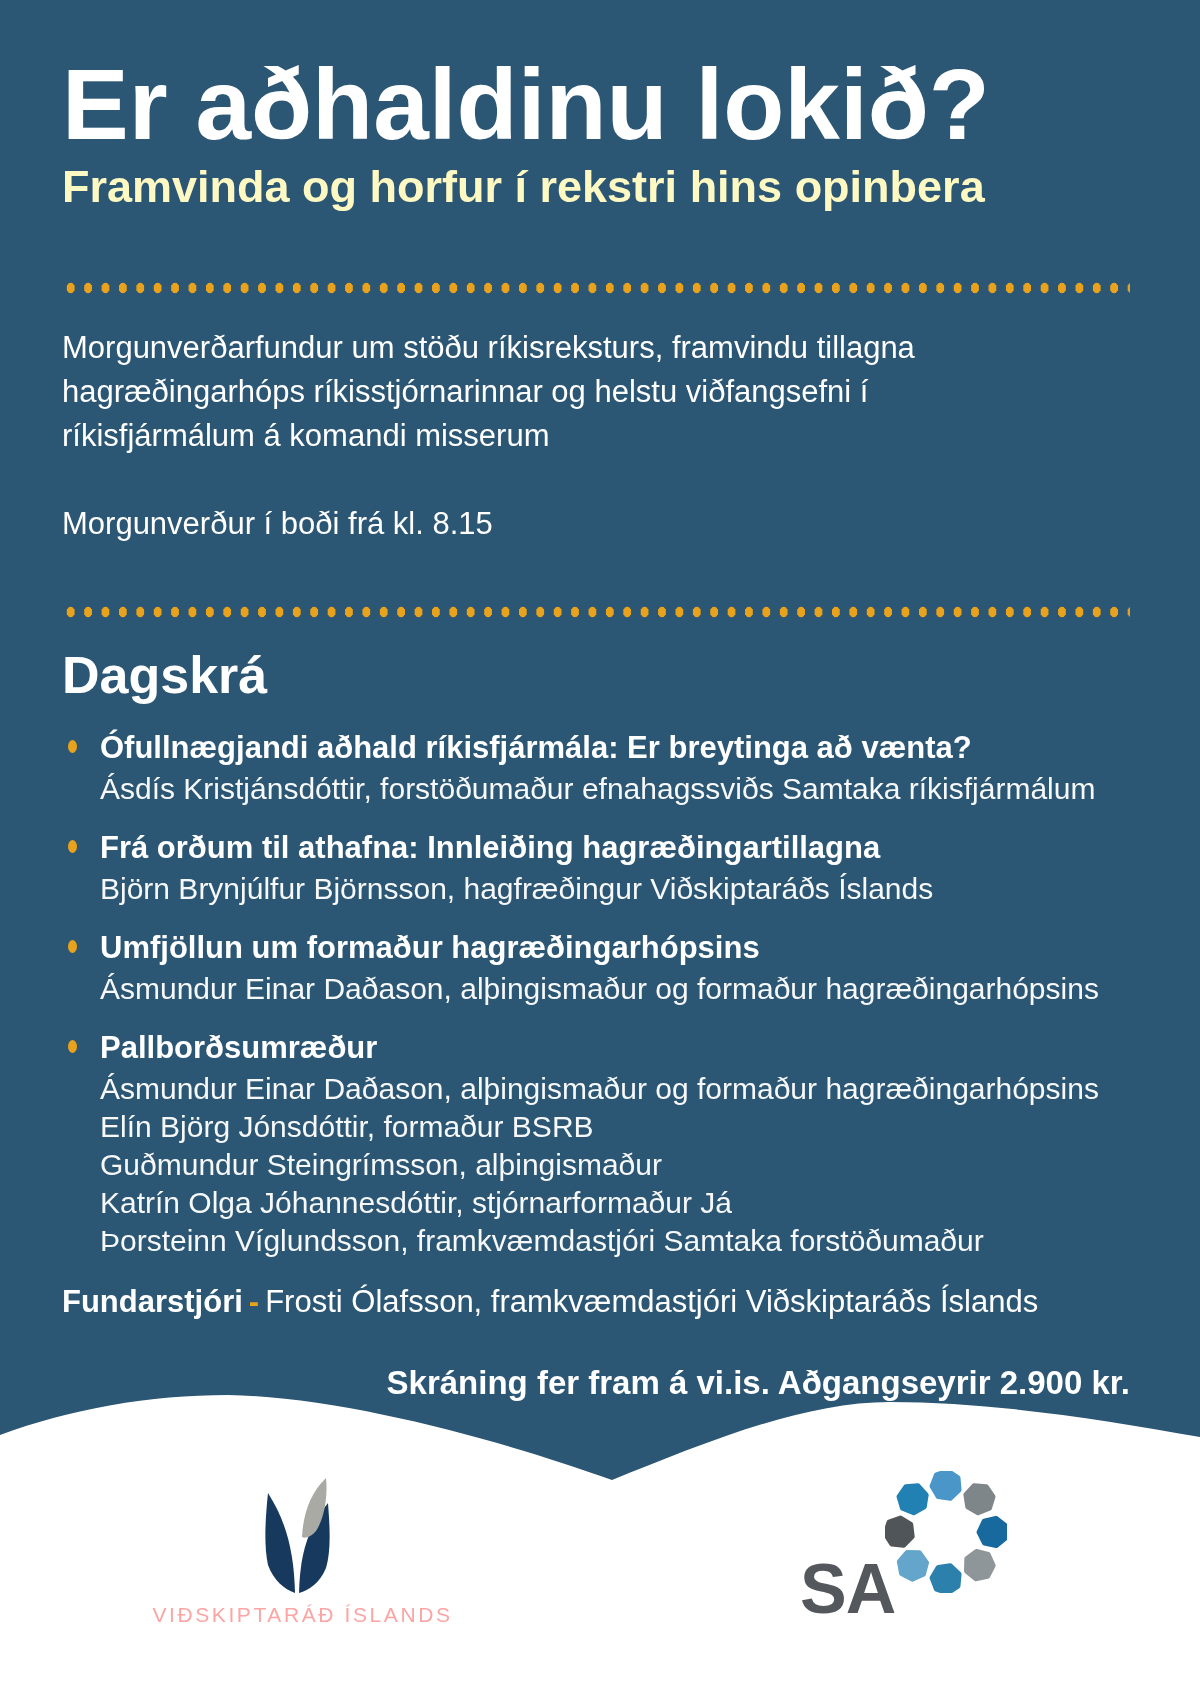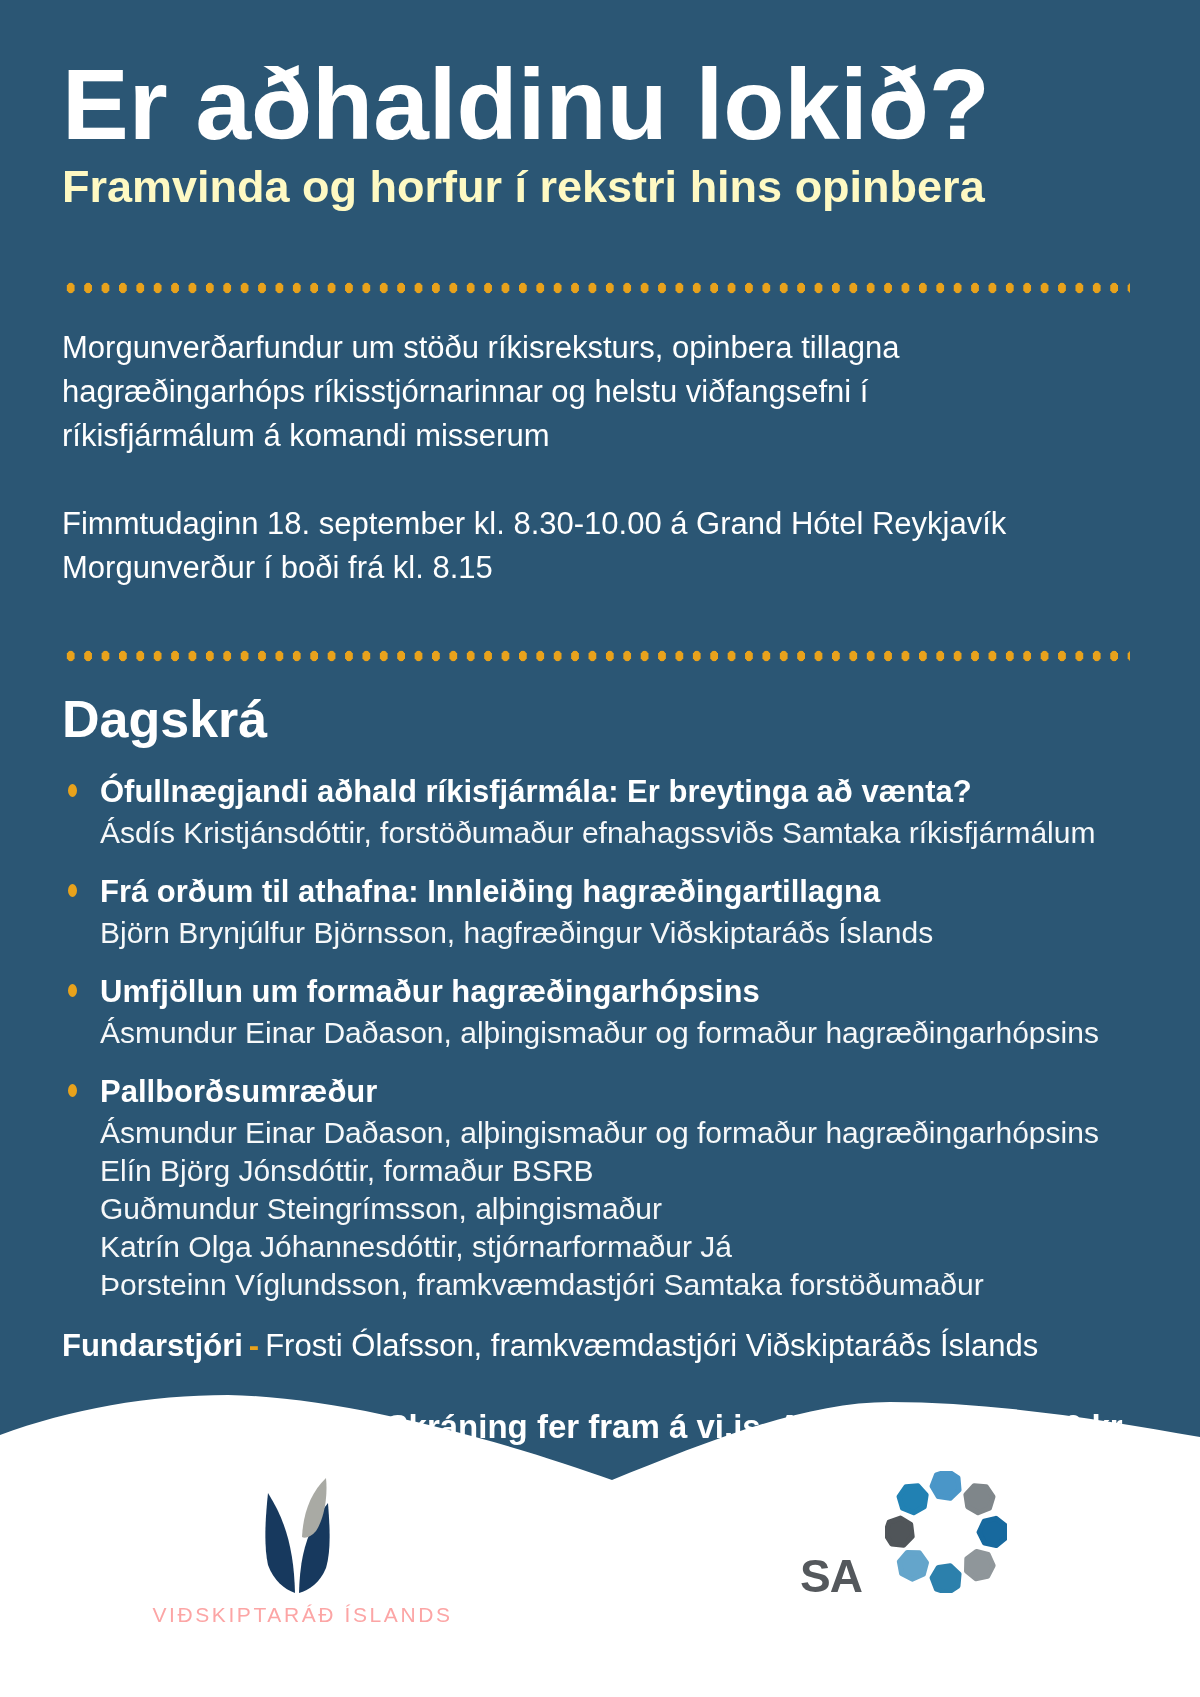--- a/index.html
+++ b/index.html
@@ -89,44 +89,43 @@
   .vi-logo{position:absolute;left:262px;top:138px;}
   .vi-caption{
     position:absolute;left:150px;top:266px;width:305px;
     text-align:center;
     font-size:21px;letter-spacing:2.6px;
     color:#fca5a5;font-weight:400;
     white-space:nowrap;
   }
   .sa-text{
     position:absolute;left:800px;top:212px;
-    font-size:46px;font-weight:700;letter-spacing:-1px;
+    font-size:70px;font-weight:700;letter-spacing:-1px;
     color:#54585C;
   }
   .sa-ring{position:absolute;left:885px;top:134px;}
 </style>
 </head>
 <body>
 
 <div class="poster">
   <div class="content">
 
     <h1 class="title">Er aðhaldinu lokið?</h1>
     <h2 class="subtitle">Framvinda og horfur í rekstri hins opinbera</h2>
 
     <div class="dots first"></div>
 
     <div class="intro">
-      <div>Morgunverðarfundur um stöðu ríkisreksturs, opinbera tillagna</div>
+      <div>Morgunverðarfundur um stöðu ríkisreksturs, framvindu tillagna</div>
       <div>hagræðingarhóps ríkisstjórnarinnar og helstu viðfangsefni í</div>
       <div>ríkisfjármálum á komandi misserum</div>
     </div>
 
     <div class="datetime">
-      <div>Fimmtudaginn 18. september kl. 8.30-10.00 á Grand Hótel Reykjavík</div>
       <div>Morgunverður í boði frá kl. 8.15</div>
     </div>
 
     <div class="dots second"></div>
 
     <h3 class="agenda-heading">Dagskrá</h3>
 
     <ul class="agenda-list">
 
       <li class="agenda-item">

